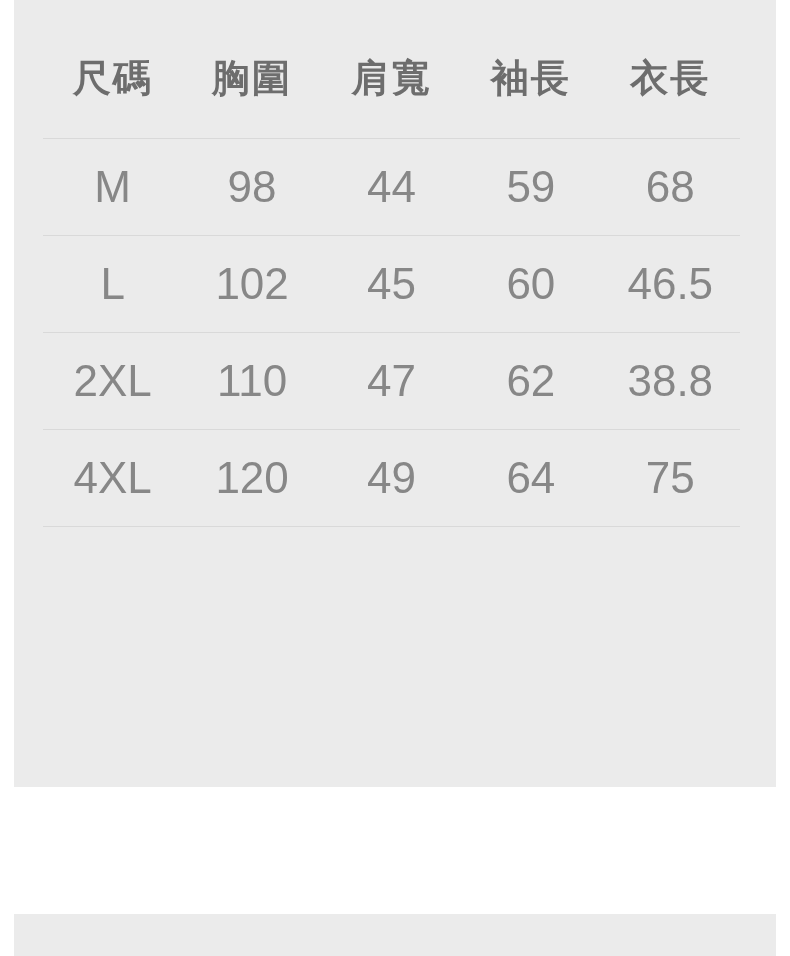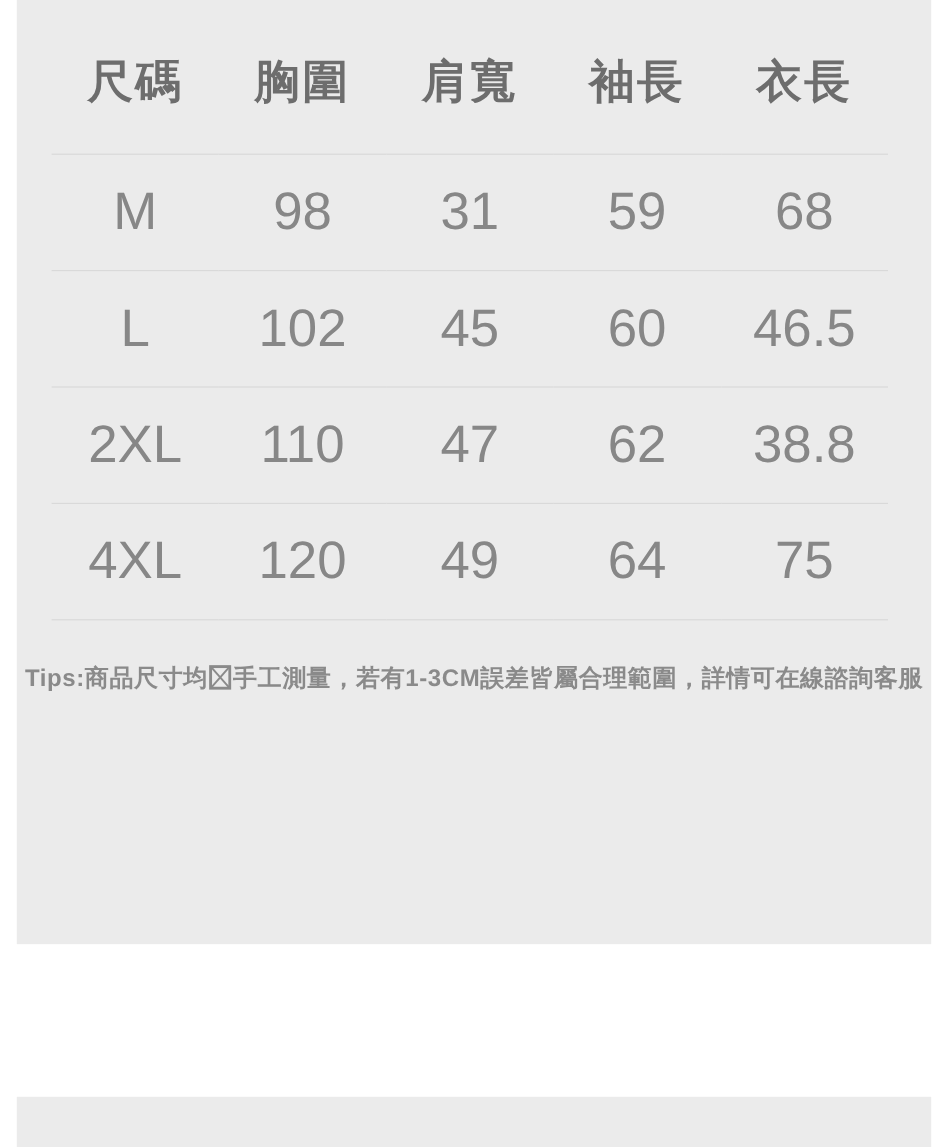--- a/index.html
+++ b/index.html
@@ -25,21 +25,21 @@
     background: #ebebeb;
   }
   table.size-table {
     border-collapse: collapse;
     table-layout: fixed;
     width: 697px;
     margin: 0 36px 0 29px;
   }
   table.size-table th {
     height: 117px;
-    padding-top: 10px;
+    padding-top: 20px;
     font-size: 38px;
     font-weight: bold;
     color: #6d6d6d;
     text-align: center;
     vertical-align: middle;
     border-bottom: 1px solid #d9d9d9;
     letter-spacing: 2px;
   }
   table.size-table td {
     height: 94px;
@@ -101,21 +101,21 @@
             <th>胸圍</th>
             <th>肩寬</th>
             <th>袖長</th>
             <th>衣長</th>
           </tr>
       </thead>
       <tbody>
           <tr>
             <td>M</td>
             <td>98</td>
-            <td>31</td>
+            <td>44</td>
             <td>59</td>
             <td>68</td>
           </tr>
           <tr>
             <td>L</td>
             <td>102</td>
             <td>45</td>
             <td>60</td>
             <td>46.5</td>
           </tr>
@@ -129,29 +129,20 @@
           <tr>
             <td>4XL</td>
             <td>120</td>
             <td>49</td>
             <td>64</td>
             <td>75</td>
           </tr>
         </tbody>
     </table>
 
-    <div class="tips-row">
-      <span class="tips-text">
-        <span>Tips:商品尺寸均</span><span class="tofu"><svg width="19" height="21" viewBox="0 0 19 21">
-              <rect x="1.5" y="1.5" width="16" height="18" fill="none" stroke="#8a8a8a" stroke-width="2.4"></rect>
-              <line x1="2" y1="2" x2="17" y2="19" stroke="#8a8a8a" stroke-width="1.6"></line>
-              <line x1="17" y1="2" x2="2" y2="19" stroke="#8a8a8a" stroke-width="1.6"></line>
-            </svg></span><span>手工測量，若有1-3CM誤差皆屬合理範圍，詳情可在線諮詢客服</span>
-      </span>
-    </div>
 
   </div>
 
   <div class="section-gap"></div>
 
   <div class="next-panel"></div>
 
 </div>
 
 </body></html>

